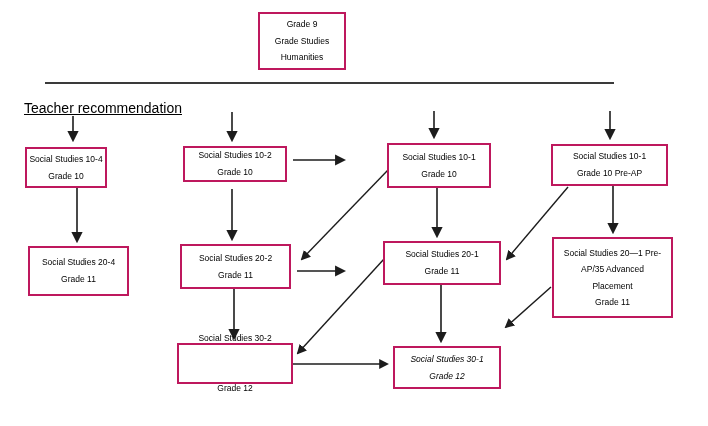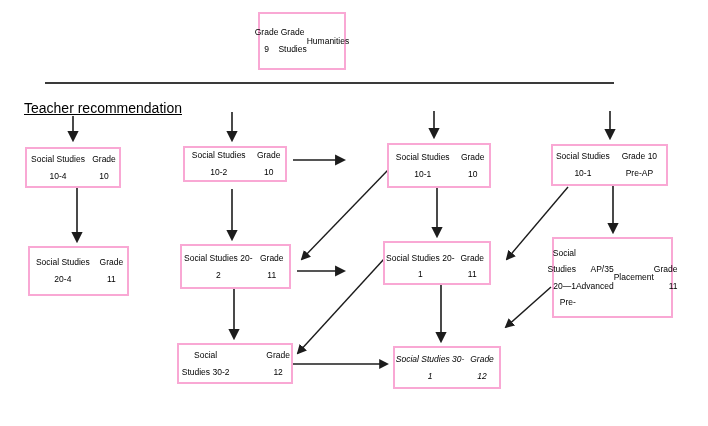--- a/index.html
+++ b/index.html
@@ -9,45 +9,46 @@
     background:#ffffff;
     font-family:"Liberation Sans", sans-serif;
     color:#000;
     overflow:hidden;
   }
   .wires{position:absolute;left:0;top:0;width:708px;height:426px;}
   .node{
     position:absolute;
     box-sizing:border-box;
     background:#ffffff;
-    border:2px solid #f9a8d4;
+    border:2px solid #be185d;
     display:flex;
+    flex-direction:column;
     align-items:center;
     justify-content:center;
     text-align:center;
     font-size:8.5px;
     line-height:1.95;
     z-index:2;
   }
   .note{
     position:absolute;
     font-size:14px;
     line-height:1.1;
     z-index:2;
     text-decoration:underline;
   }
   
   #top-box        {left:258px; top:12px;  width:88px;  height:58px;}
-  #ss10-4         {left:25px;  top:147px; width:96px; height:41px;}
+  #ss10-4         {left:25px;  top:147px; width:82px; height:41px;}
   #ss10-2         {left:183px; top:146px; width:104px; height:36px;}
   #ss10-1         {left:387px; top:143px; width:104px; height:45px;}
   #ss10-1-preap   {left:551px; top:144px; width:117px; height:42px;}
   #ss20-4         {left:28px;  top:246px; width:101px; height:50px;}
   #ss20-2         {left:180px; top:244px; width:111px; height:45px;}
-  #ss20-1         {left:383px; top:241px; width:108px; height:44px;align-items:flex-end;}
+  #ss20-1         {left:383px; top:241px; width:118px; height:44px;}
   #ss20-1-preap35 {left:552px; top:237px; width:121px; height:81px; line-height:1.9;text-align:right;}
   #ss30-2         {left:177px; top:343px; width:116px; height:41px;gap:33px;}
   #ss30-1         {left:393px; top:346px; width:108px; height:43px;font-style:italic;}
   #teacher-note   {left:24px;  top:101px;}
 </style>
 </head>
 <body>
 
 <div class="stage">
 

